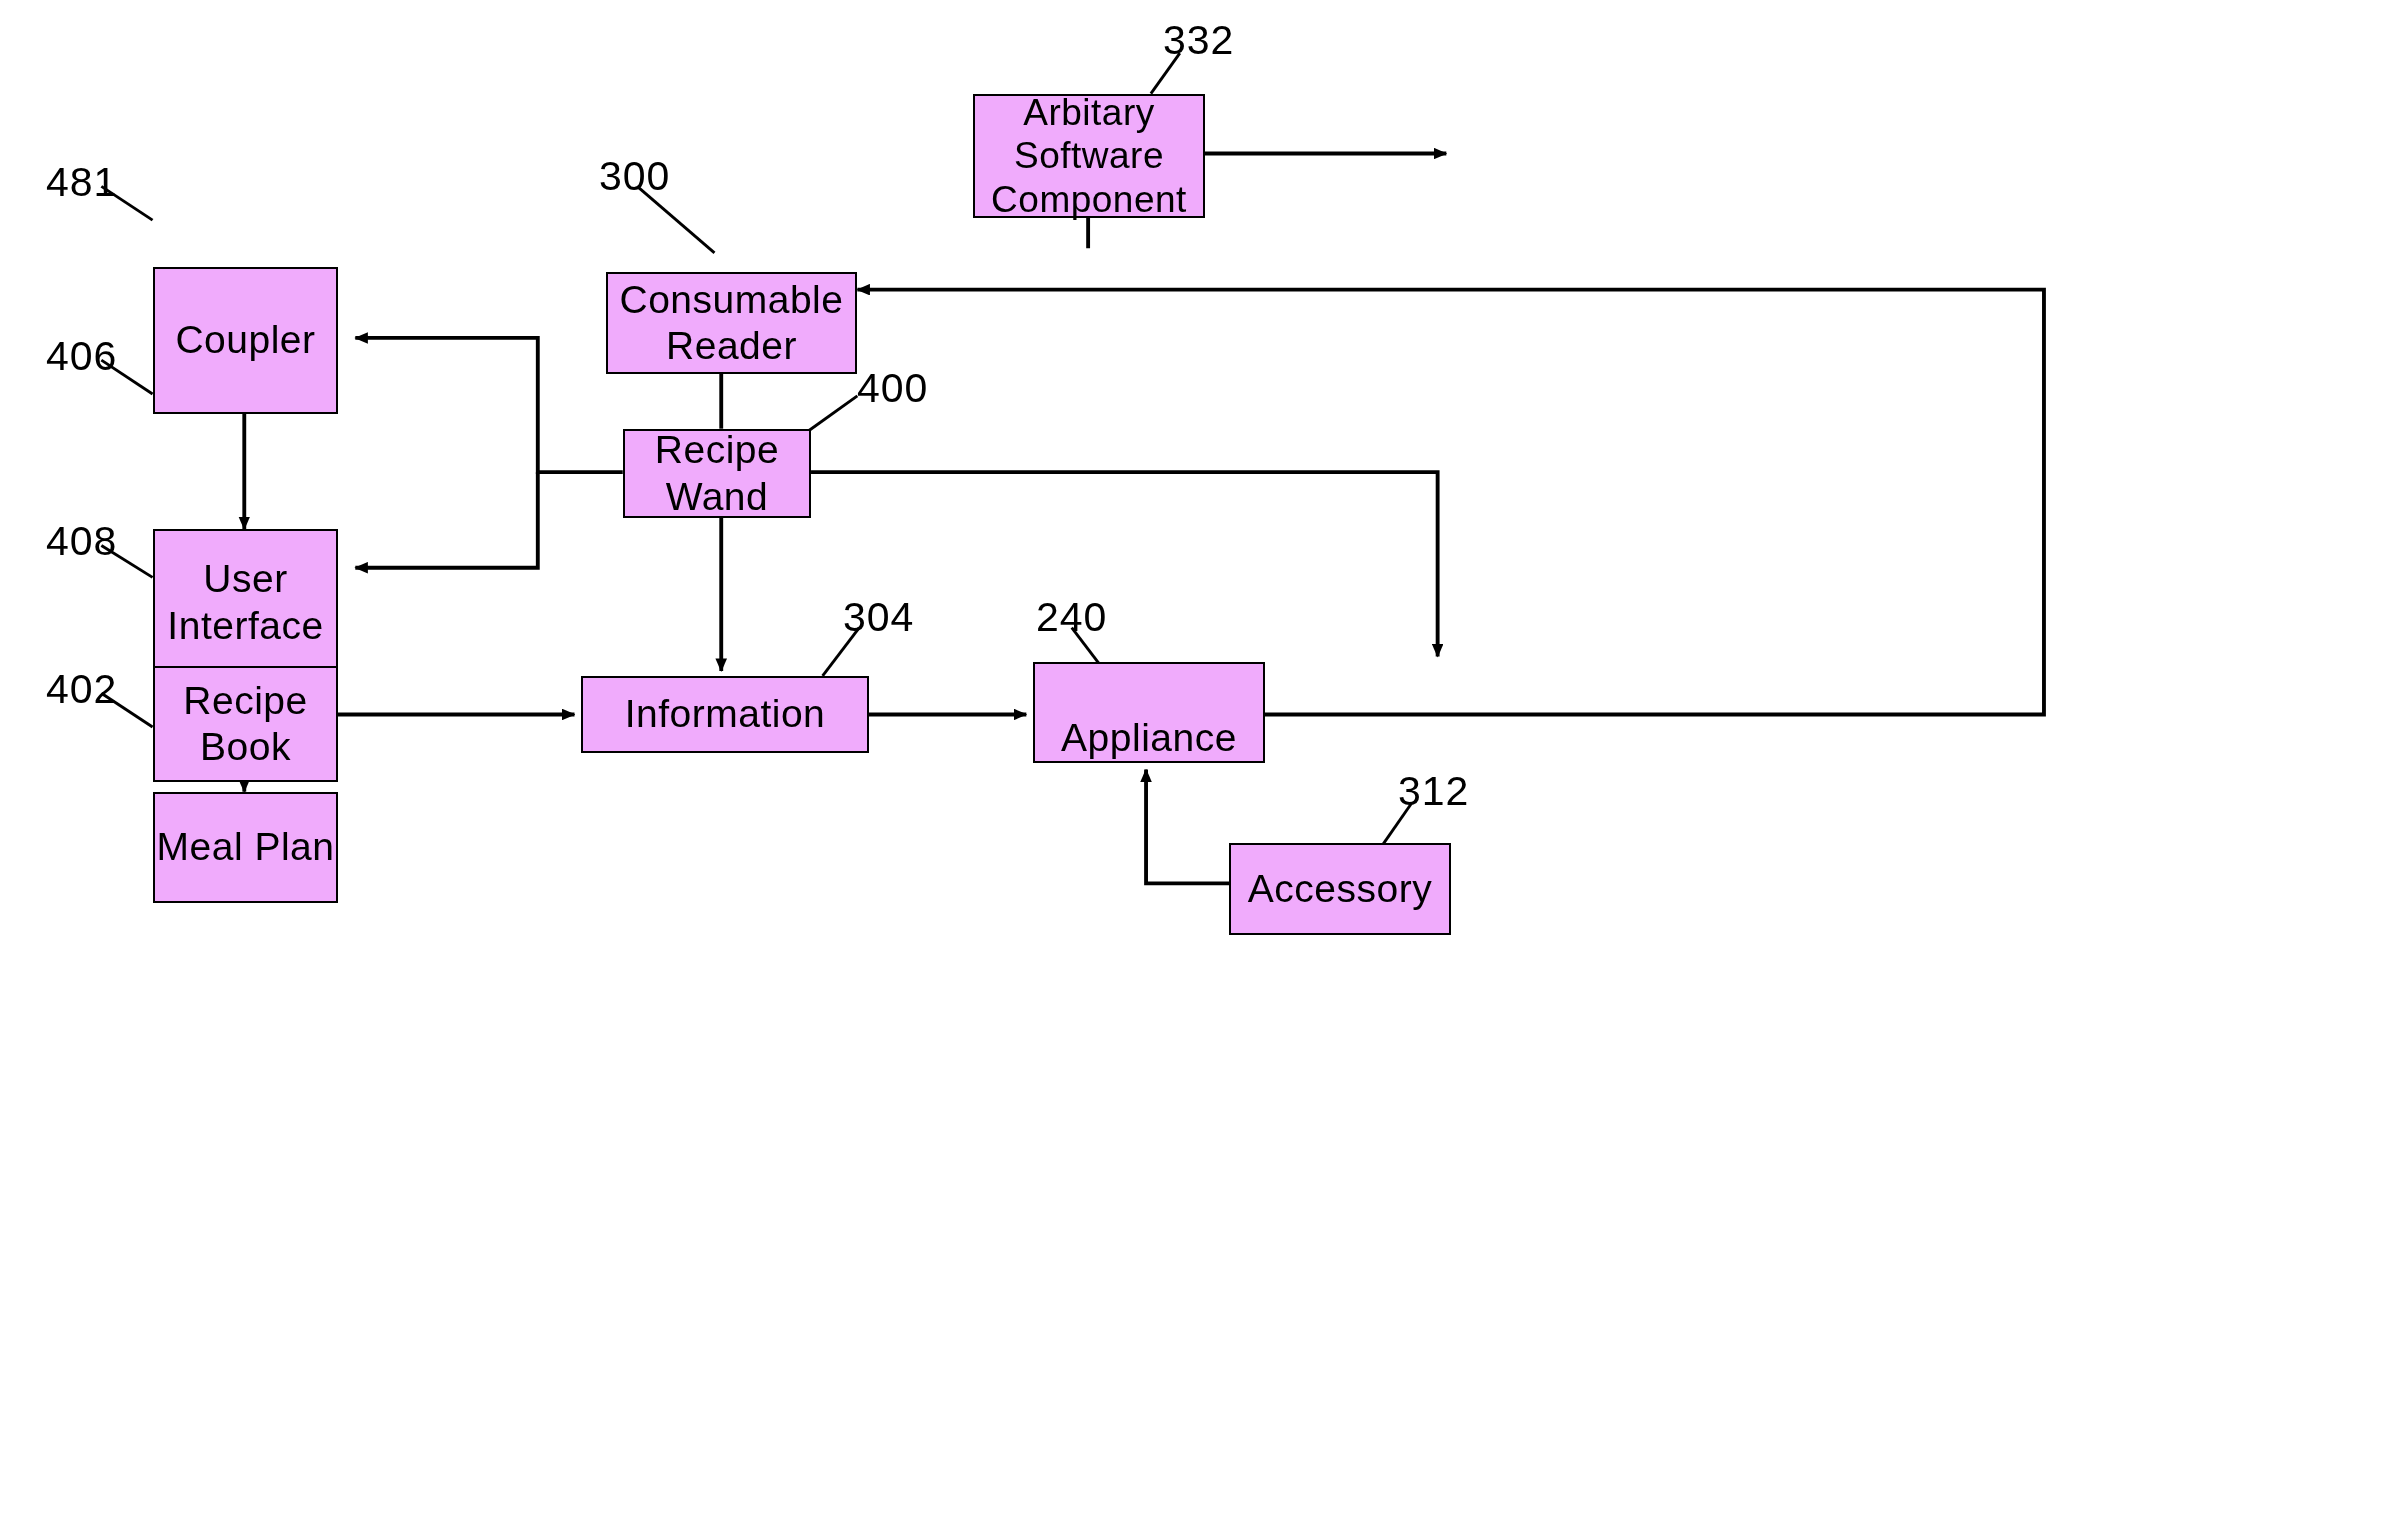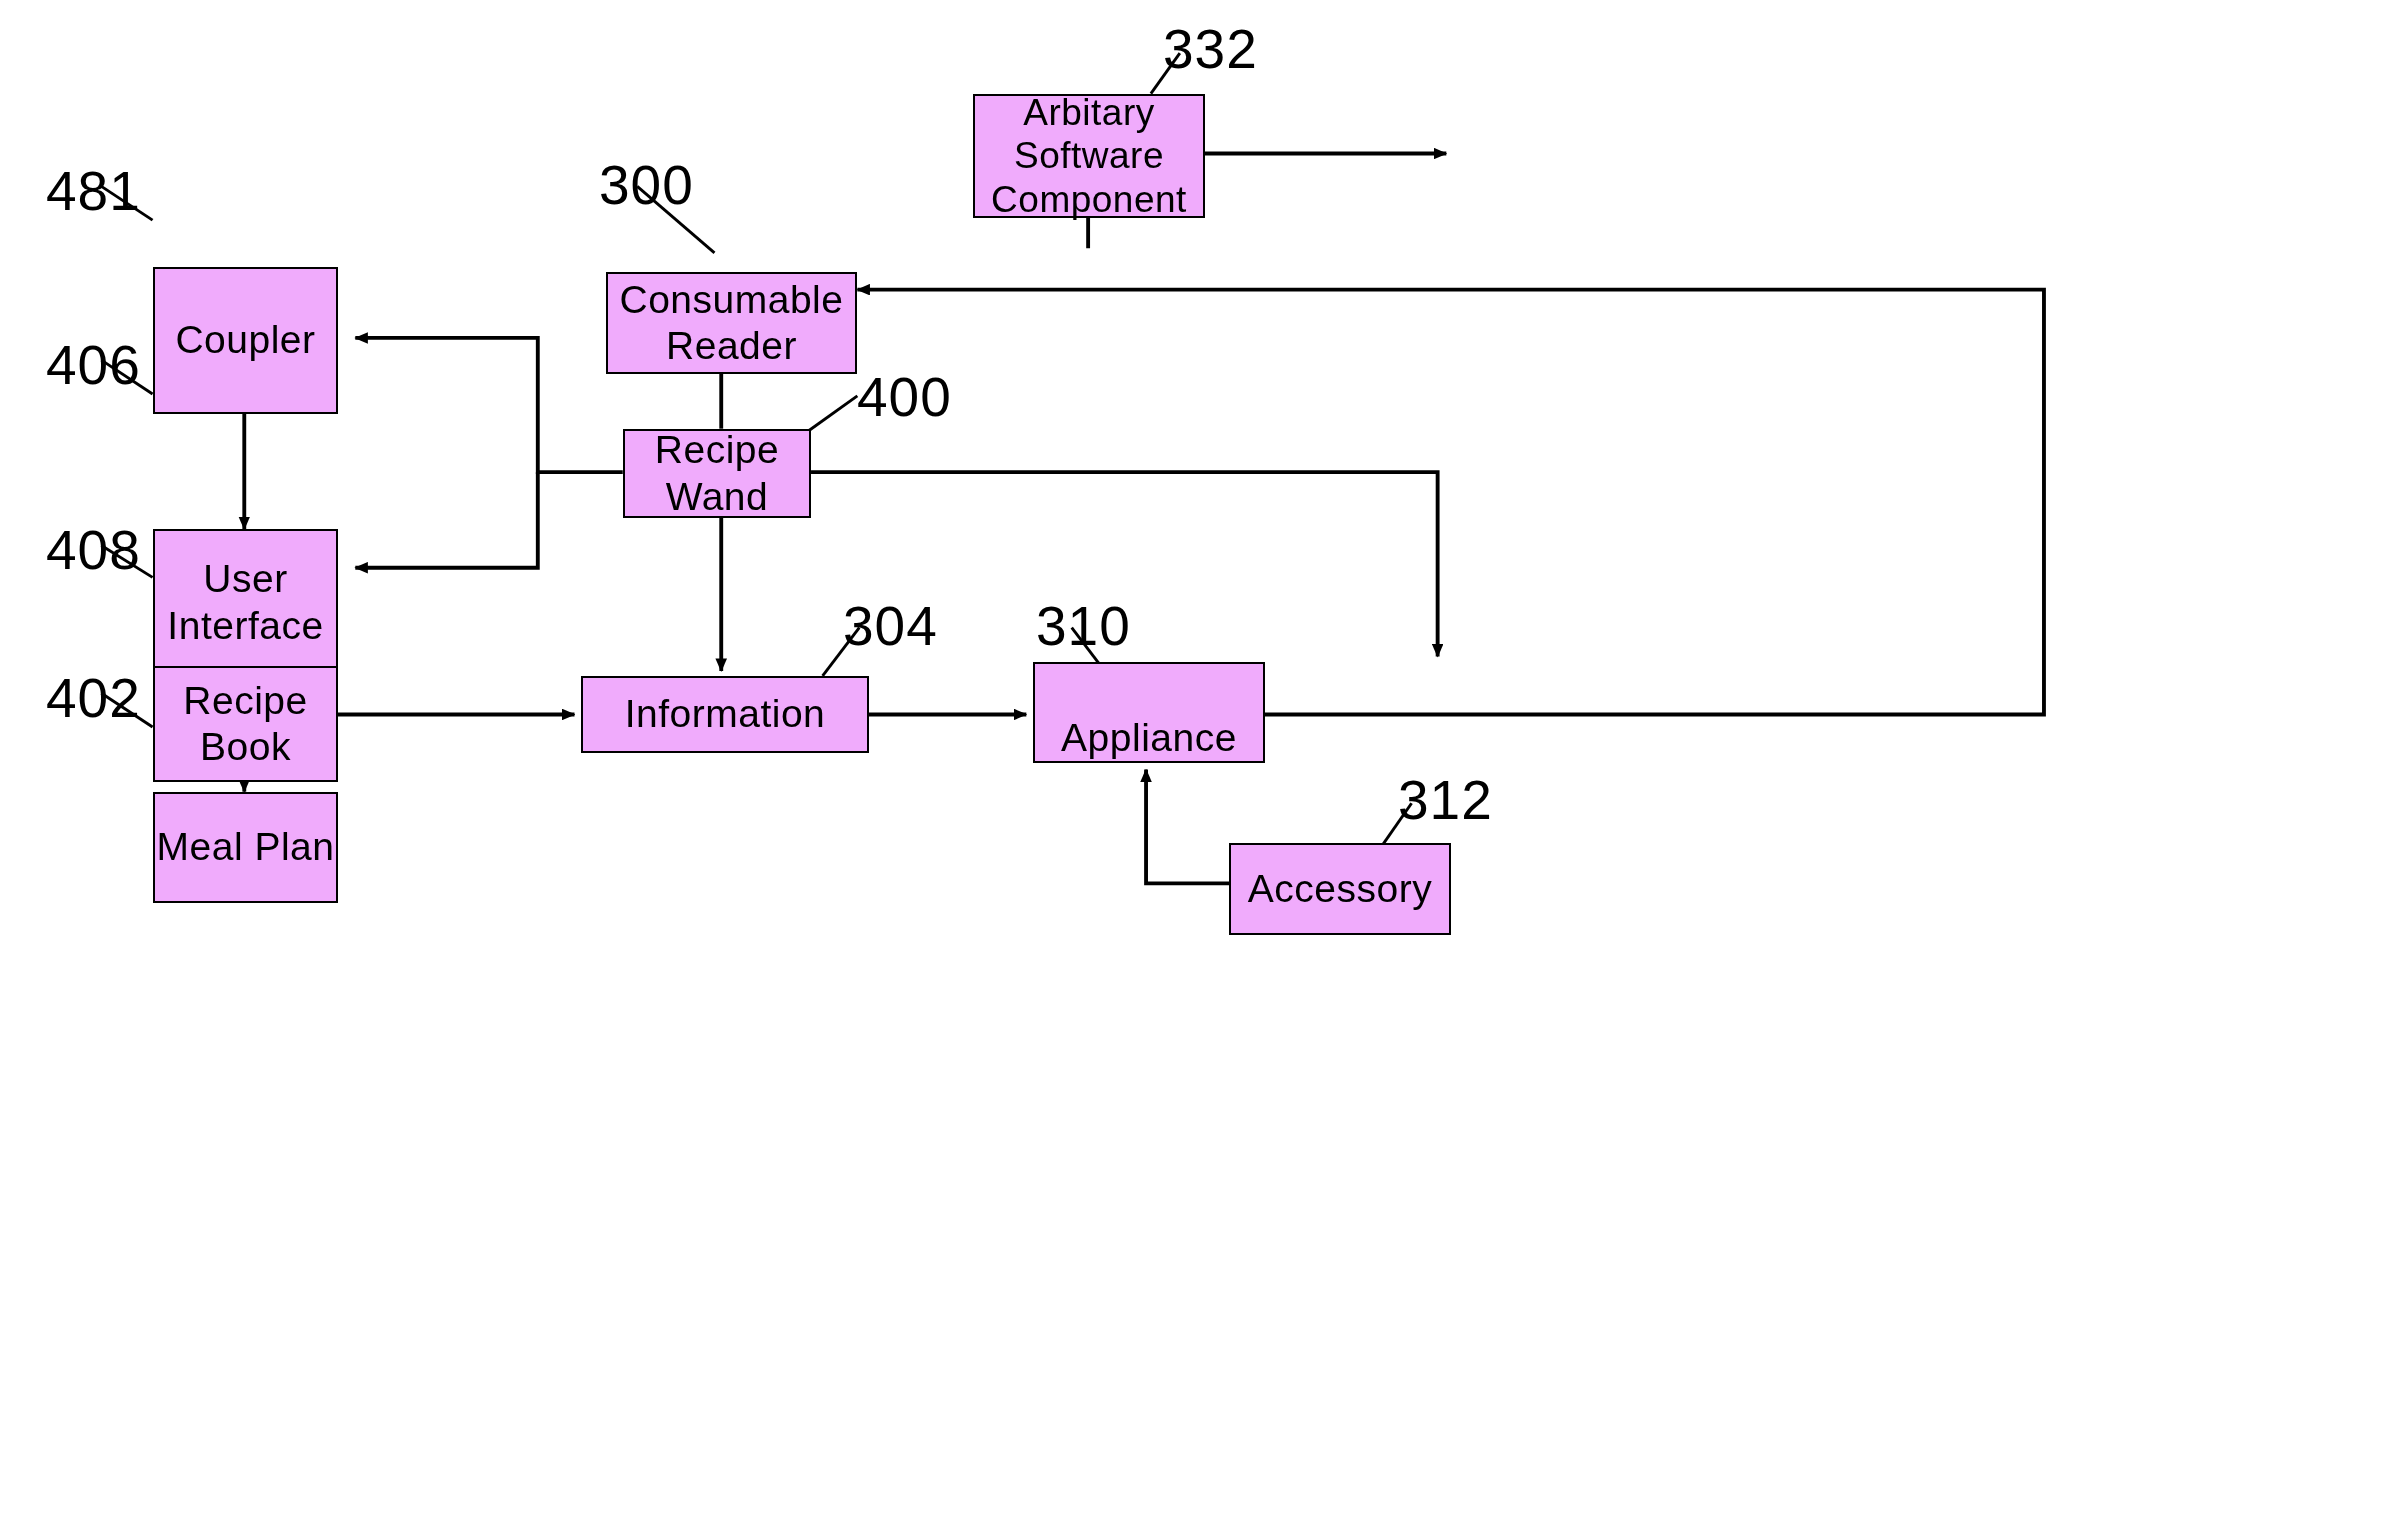--- a/index.html
+++ b/index.html
@@ -14,21 +14,21 @@
     display:flex;align-items:center;justify-content:center;
     text-align:center;
     font-size:39px;
     line-height:1.18;
     color:#000;
     letter-spacing:0.5px;
     white-space:pre-line;
   }
   .ref{
     position:absolute;
-    font-size:55px;
+    font-size:41px;
     color:#000;
     letter-spacing:1px;
     white-space:nowrap;
   }
 </style>
 </head>
 <body>
 
 <div id="stage">
 
@@ -124,17 +124,17 @@
   </div>
 
   <div class="ref" style="left:46px;top:159px;">481</div>
   <div class="ref" style="left:46px;top:333px;">406</div>
   <div class="ref" style="left:46px;top:518px;">408</div>
   <div class="ref" style="left:46px;top:666px;">402</div>
   <div class="ref" style="left:599px;top:153px;">300</div>
   <div class="ref" style="left:1163px;top:17.4px;">332</div>
   <div class="ref" style="left:857px;top:365px;">400</div>
   <div class="ref" style="left:843px;top:594px;">304</div>
-  <div class="ref" style="left:1036px;top:594px;">310</div>
+  <div class="ref" style="left:1036px;top:594px;">240</div>
   <div class="ref" style="left:1398px;top:768px;">312</div>
 
 </div>
 
 
 </body></html>

